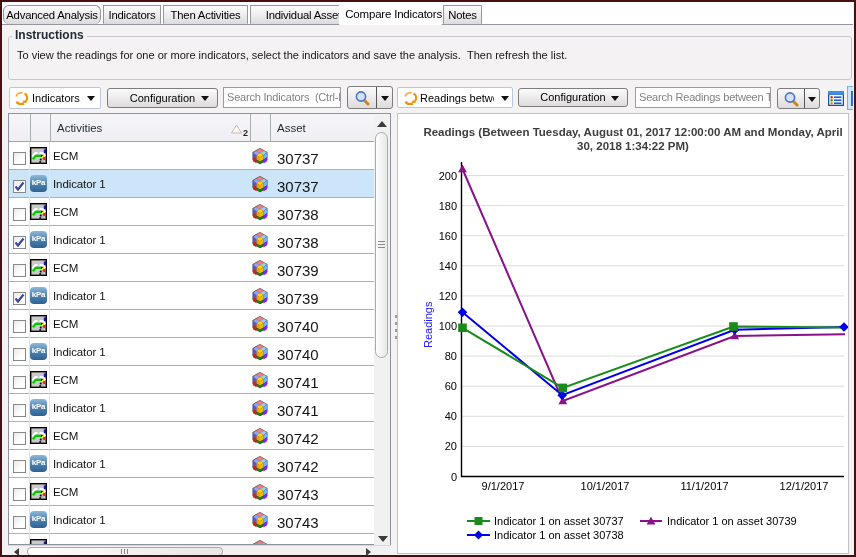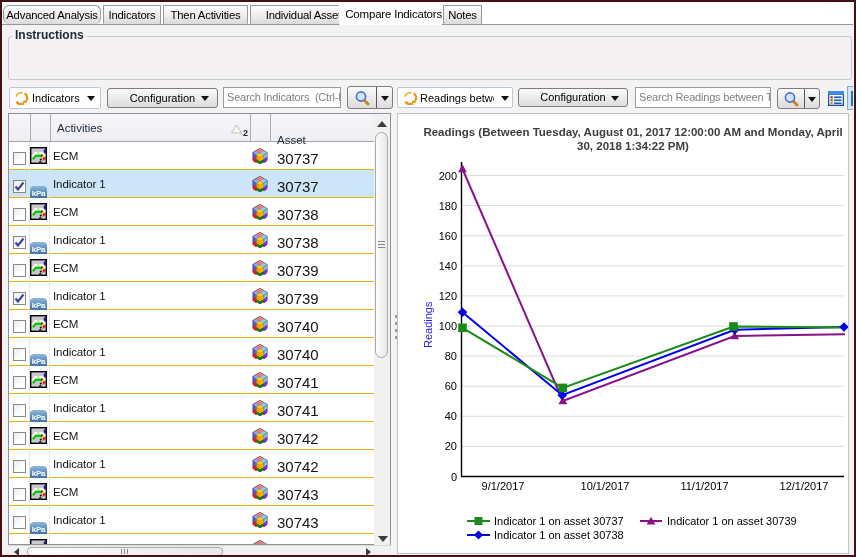--- a/index.html
+++ b/index.html
@@ -38,21 +38,21 @@
 .htxt{position:absolute;top:8px;font-size:11.5px;color:#1c2836;}
 .row{position:absolute;left:0;width:366px;height:28px;background:#fff;border-bottom:1px solid #eab308;}
 .row.sel{background:#cce5f8;}
 .row .c1{position:absolute;left:0;top:0;width:21px;height:28px;border-right:1px solid #e4e4e4;}
 .row .c2{position:absolute;left:21px;top:0;width:20px;height:28px;border-right:1px solid #e4e4e4;}
 .row .c3{position:absolute;left:44px;top:8px;font-size:11.5px;letter-spacing:-0.1px;color:#141414;}
 .row .c4{position:absolute;left:241px;top:0;width:20px;height:28px;}
 .row .c5{position:absolute;left:268px;top:8px;font-size:15px;color:#141414;}
 .cb{position:absolute;left:4px;top:10px;width:13px;height:13px;border:1px solid #898989;background:linear-gradient(135deg,#e9e9e9,#fdfdfd 60%);}
 .cb svg{position:absolute;left:0px;top:0px;}
-.kpa{position:absolute;left:0px;top:16px;width:17px;height:17px;border-radius:4px;background:linear-gradient(#8db8da,#4a7fae 55%,#2e618f);color:#fff;font-size:8px;font-weight:bold;letter-spacing:-0.2px;text-align:center;line-height:16px;}
+.kpa{position:absolute;left:0px;top:5px;width:17px;height:17px;border-radius:4px;background:linear-gradient(#8db8da,#4a7fae 55%,#2e618f);color:#fff;font-size:8px;font-weight:bold;letter-spacing:-0.2px;text-align:center;line-height:16px;}
 .ic{position:absolute;left:0px;top:5px;}
 .cub{position:absolute;left:1px;top:5px;}
 .vsep{position:absolute;top:0;width:1px;height:431px;background:#e4e4e4;}
 
 
 .sb{position:absolute;background:#f2f1f1;}
 .sbthumb{position:absolute;background:linear-gradient(90deg,#fdfdfd,#e9e8e8);border:1px solid #a9a9a9;border-radius:8px;}
 .arr{position:absolute;width:0;height:0;}
 
 
@@ -69,20 +69,21 @@
   <div class="tab" style="left:1px;width:98px;border-radius:6px;">Advanced Analysis</div>
   <div class="tab" style="left:101px;width:58px;">Indicators</div>
   <div class="tab" style="left:161px;width:85px;">Then Activities</div>
   <div class="tab" style="left:248px;width:92px;text-align:right;">Individual Asset</div>
   <div class="tab active" style="left:337px;width:103px;text-align:right;">Compare Indicators</div>
   <div class="tab" style="left:441px;width:39px;">Notes</div>
 </div>
 
 <div class="abs" id="gbox"></div>
 <div class="abs" id="gleg">Instructions</div>
+<div class="abs" id="gtext">To view the readings for one or more indicators, select the indicators and save the analysis. &nbsp;Then refresh the list.</div>
 
 <div class="tbtn" style="left:9px;top:87px;width:92px;height:22px;">
   <svg style="position:absolute;left:4px;top:3px;" width="15" height="14" viewBox="0 0 15 14">
     <path d="M2.1,5.4 A5.4,5.1 0 0 1 8.4,1.9" fill="none" stroke="#f6a41f" stroke-width="1.7"></path>
     <path d="M10.6,2.5 A5.4,5.1 0 0 1 12.5,9.2" fill="none" stroke="#f39111" stroke-width="2.3"></path>
     <path d="M9.9,12.4 A5.4,5.1 0 0 1 2.5,10.6" fill="none" stroke="#f39111" stroke-width="2.6"></path>
     <polygon points="13.3,8.0 12.6,11.8 9.0,11.9 9.2,9.6 11.3,9.4" fill="#f39111"></polygon>
   </svg>
   <span style="position:absolute;left:22px;top:4px;">Indicators</span>
   <div class="darr" style="left:86px;top:8px;margin-left:-9px;"></div>
@@ -652,21 +653,21 @@
   <div id="thead">
     <div class="hsep" style="left:21px;"></div>
     <div class="hsep" style="left:41px;"></div>
     <div class="hsep" style="left:241px;"></div>
     <div class="hsep" style="left:261px;"></div>
     <div class="htxt" style="left:48px;">Activities</div>
     <svg style="position:absolute;left:222px;top:10px;" width="20" height="14" viewBox="0 0 20 14">
       <polygon points="5.5,1 10.5,9 0.5,9" fill="#fbfaf6" stroke="#c6bfa8" stroke-width="1"></polygon>
       <text x="12" y="12" font-size="9" font-weight="bold" fill="#222">2</text>
     </svg>
-    <div class="htxt" style="left:268px;margin-top:12px;">Asset</div>
+    <div class="htxt" style="left:268px;">Asset</div>
   </div>
 </div>
 
 <div class="sb" style="left:374px;top:115px;width:16px;height:430px;">
   <div class="arr" style="left:3px;top:6px;border-left:5px solid transparent;border-right:5px solid transparent;border-bottom:6px solid #3c3c3c;"></div>
   <div class="sbthumb" style="left:1px;top:17px;width:13px;height:226px;"></div>
   <div style="position:absolute;left:4px;top:126px;width:7px;height:1px;background:#888;box-shadow:0 3px 0 #888,0 6px 0 #888;"></div>
   <div class="arr" style="left:4px;top:421px;border-left:5px solid transparent;border-right:5px solid transparent;border-top:6px solid #3c3c3c;"></div>
 </div>
 

